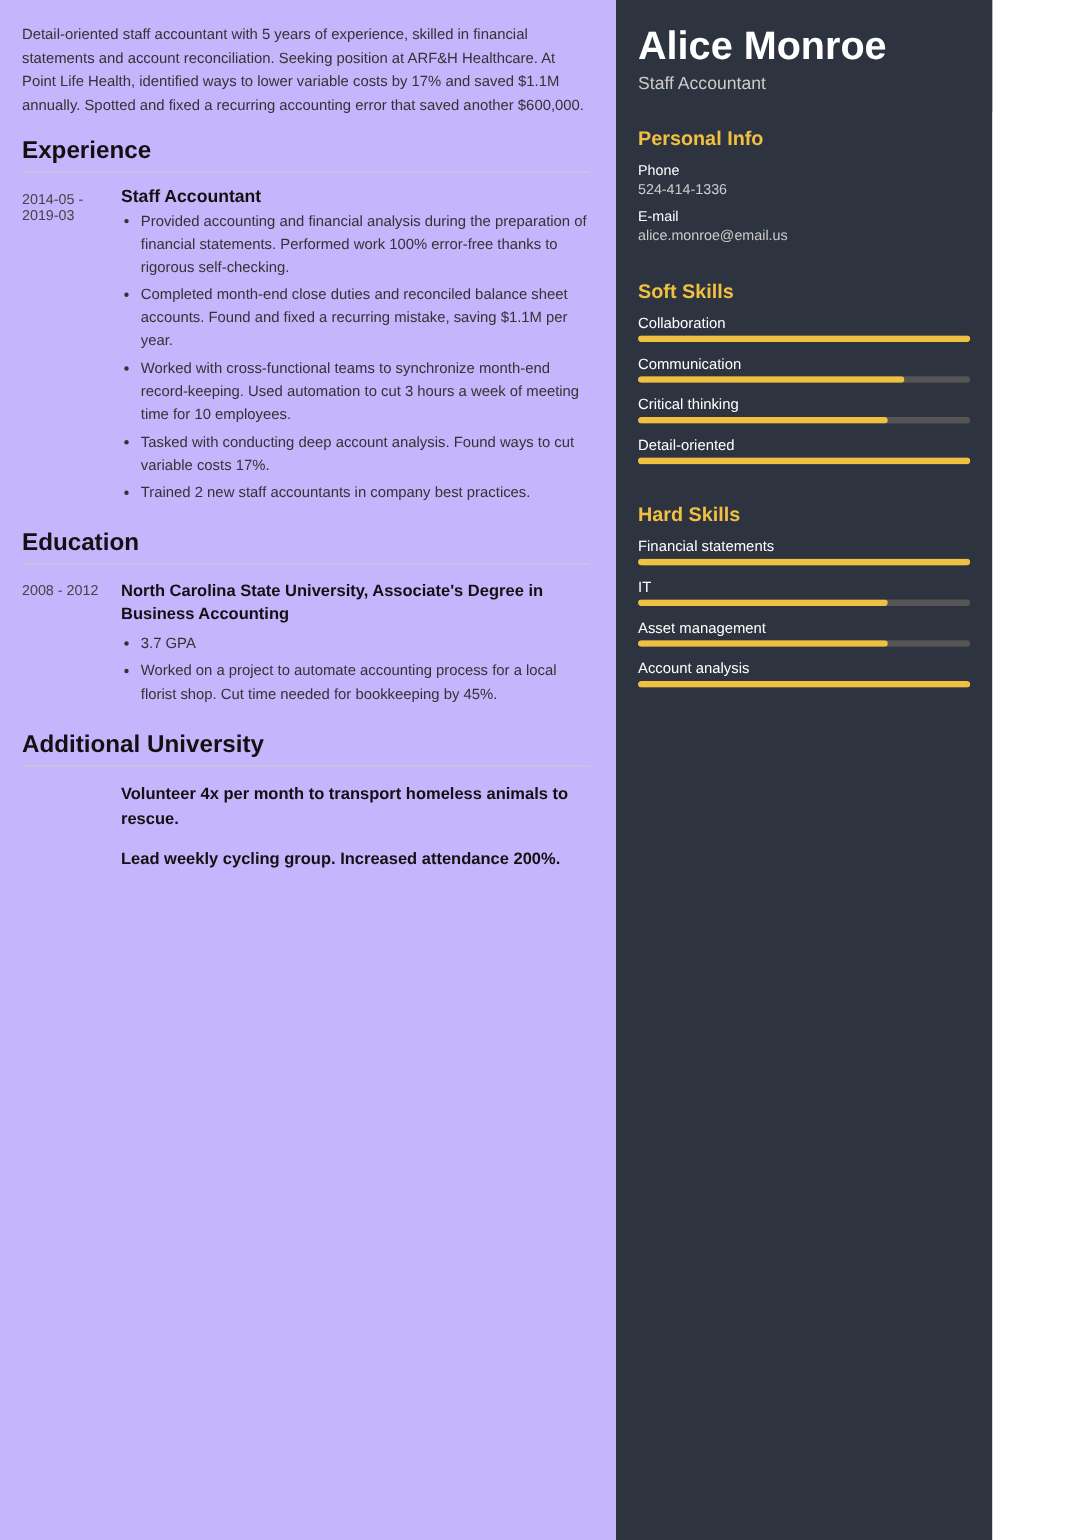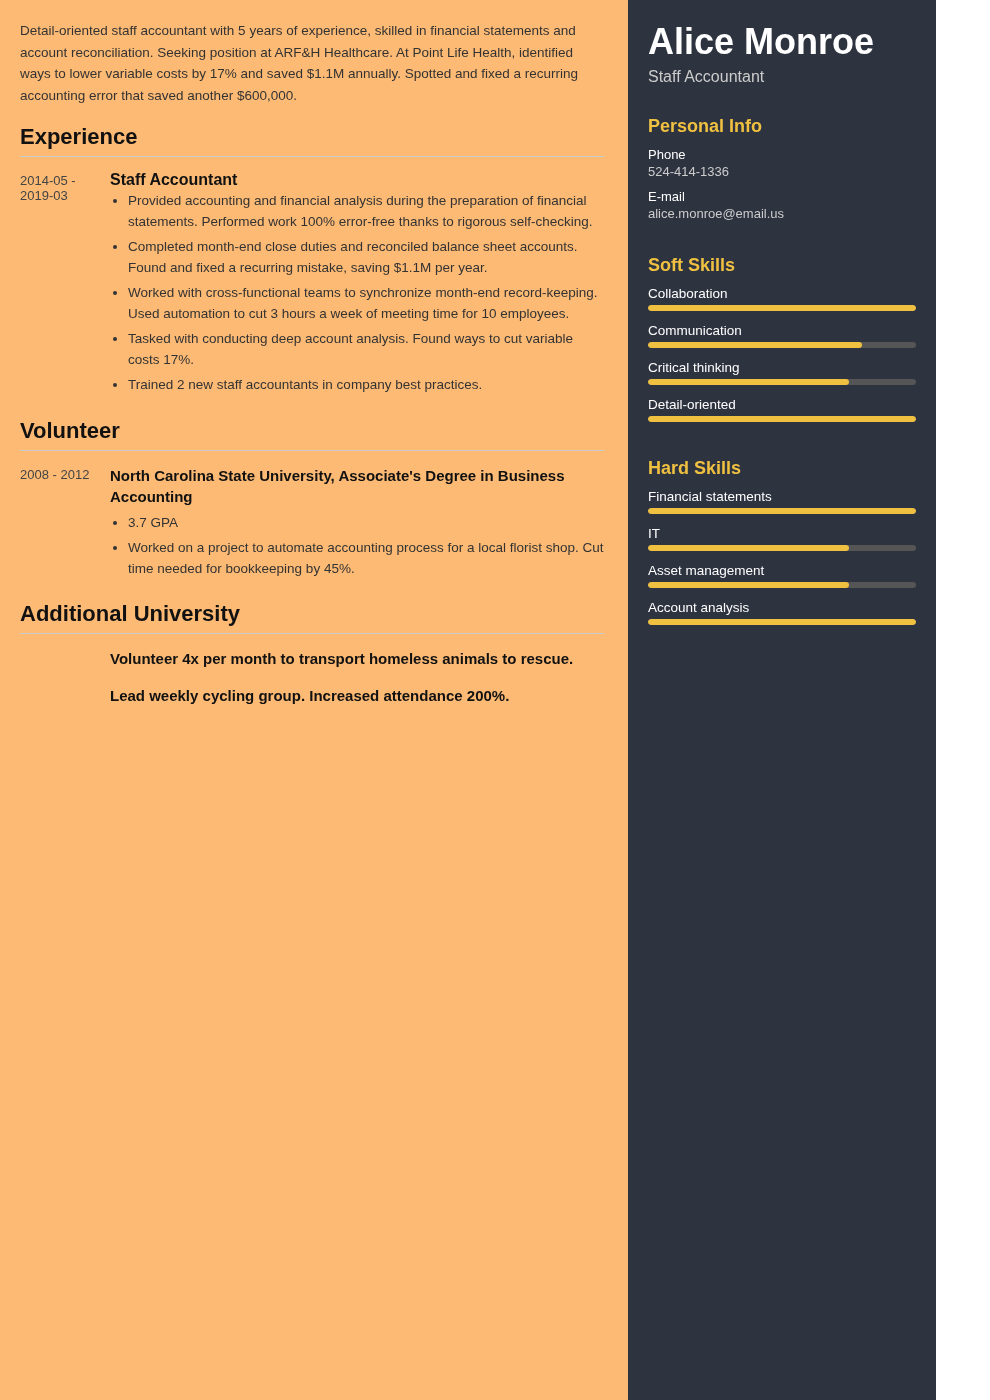--- a/index.html
+++ b/index.html
@@ -7,23 +7,23 @@
       font-family: Arial, sans-serif;
       font-size: 14px;
       color: #222;
       width: 990px;
       min-height: 1400px;
       display: flex;
     }
 
     
     .left-col {
-      width: 628px;
+      width: 560px;
       padding: 20px 24px 20px 20px;
-      background: #fdba74;
+      background: #c4b5fd;
     }
 
     .summary-text {
       font-size: 13.5px;
       line-height: 1.6;
       color: #333;
       margin-bottom: 18px;
     }
 
     .section-title {
@@ -96,21 +96,21 @@
 
     .additional-text {
       font-size: 15px;
       font-weight: bold;
       color: #111;
       line-height: 1.5;
     }
 
     
     .right-col {
-      width: 308px;
+      width: 342px;
       background: #2e3340;
       color: #fff;
       padding: 0;
     }
 
     .right-header {
       background: #2e3340;
       padding: 22px 20px 16px 20px;
     }
 
@@ -200,21 +200,21 @@
       <ul>
         <li>Provided accounting and financial analysis during the preparation of financial statements. Performed work 100% error-free thanks to rigorous self-checking.</li>
         <li>Completed month-end close duties and reconciled balance sheet accounts. Found and fixed a recurring mistake, saving $1.1M per year.</li>
         <li>Worked with cross-functional teams to synchronize month-end record-keeping. Used automation to cut 3 hours a week of meeting time for 10 employees.</li>
         <li>Tasked with conducting deep account analysis. Found ways to cut variable costs 17%.</li>
         <li>Trained 2 new staff accountants in company best practices.</li>
       </ul>
     </div>
   </div>
 
-  <h2 class="section-title">Volunteer</h2>
+  <h2 class="section-title">Education</h2>
   <hr class="section-divider">
 
   <div class="entry">
     <div class="entry-dates">2008 - 2012</div>
     <div class="entry-content">
       <div class="edu-title">North Carolina State University, Associate's Degree in Business Accounting</div>
       <ul>
         <li>3.7 GPA</li>
         <li>Worked on a project to automate accounting process for a local florist shop. Cut time needed for bookkeeping by 45%.</li>
       </ul>

